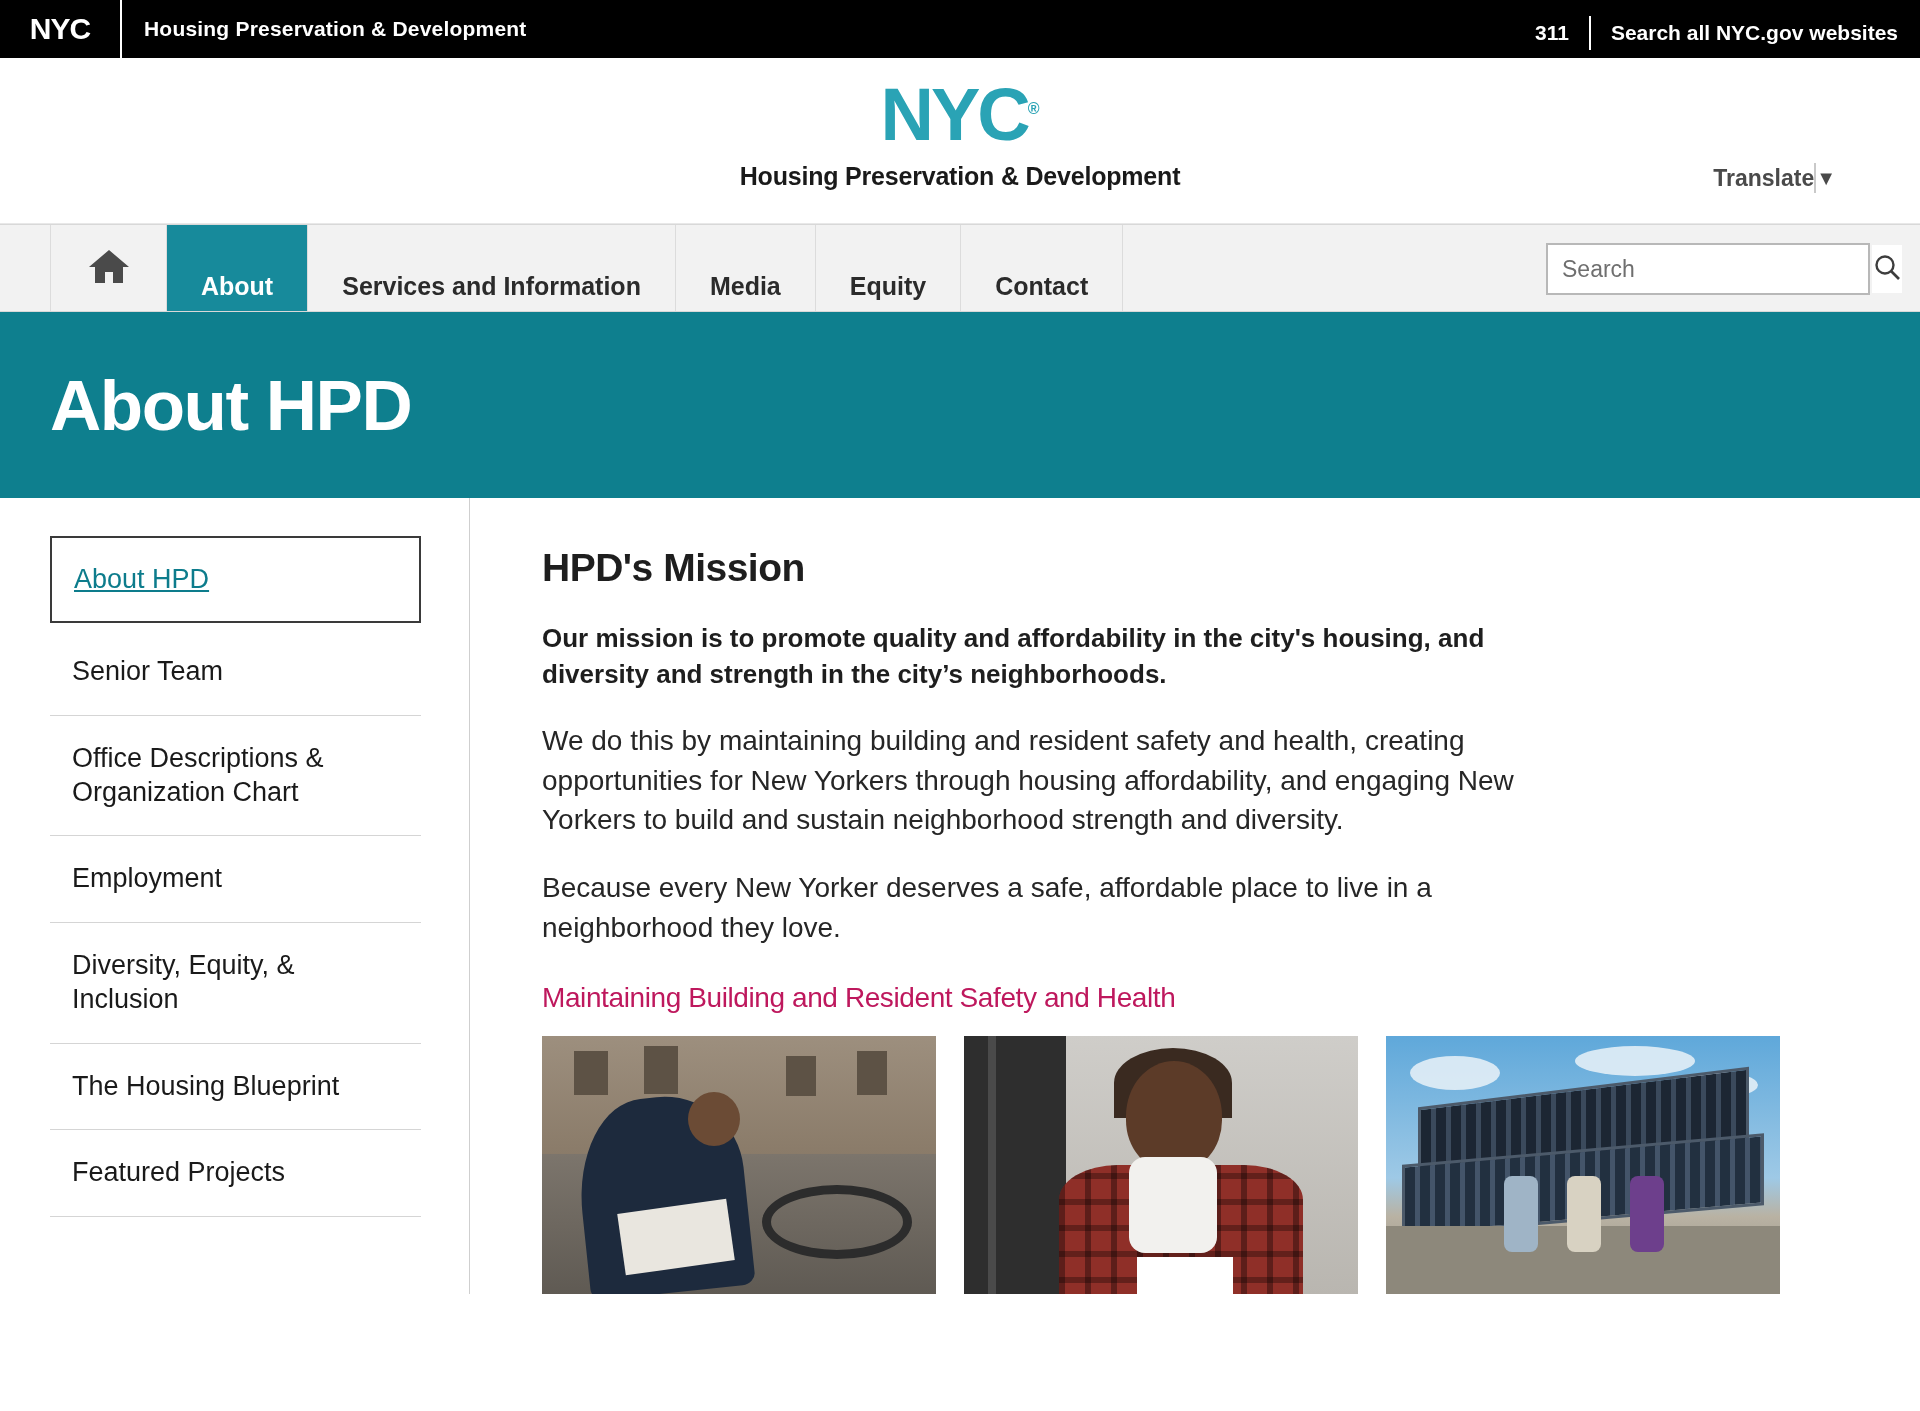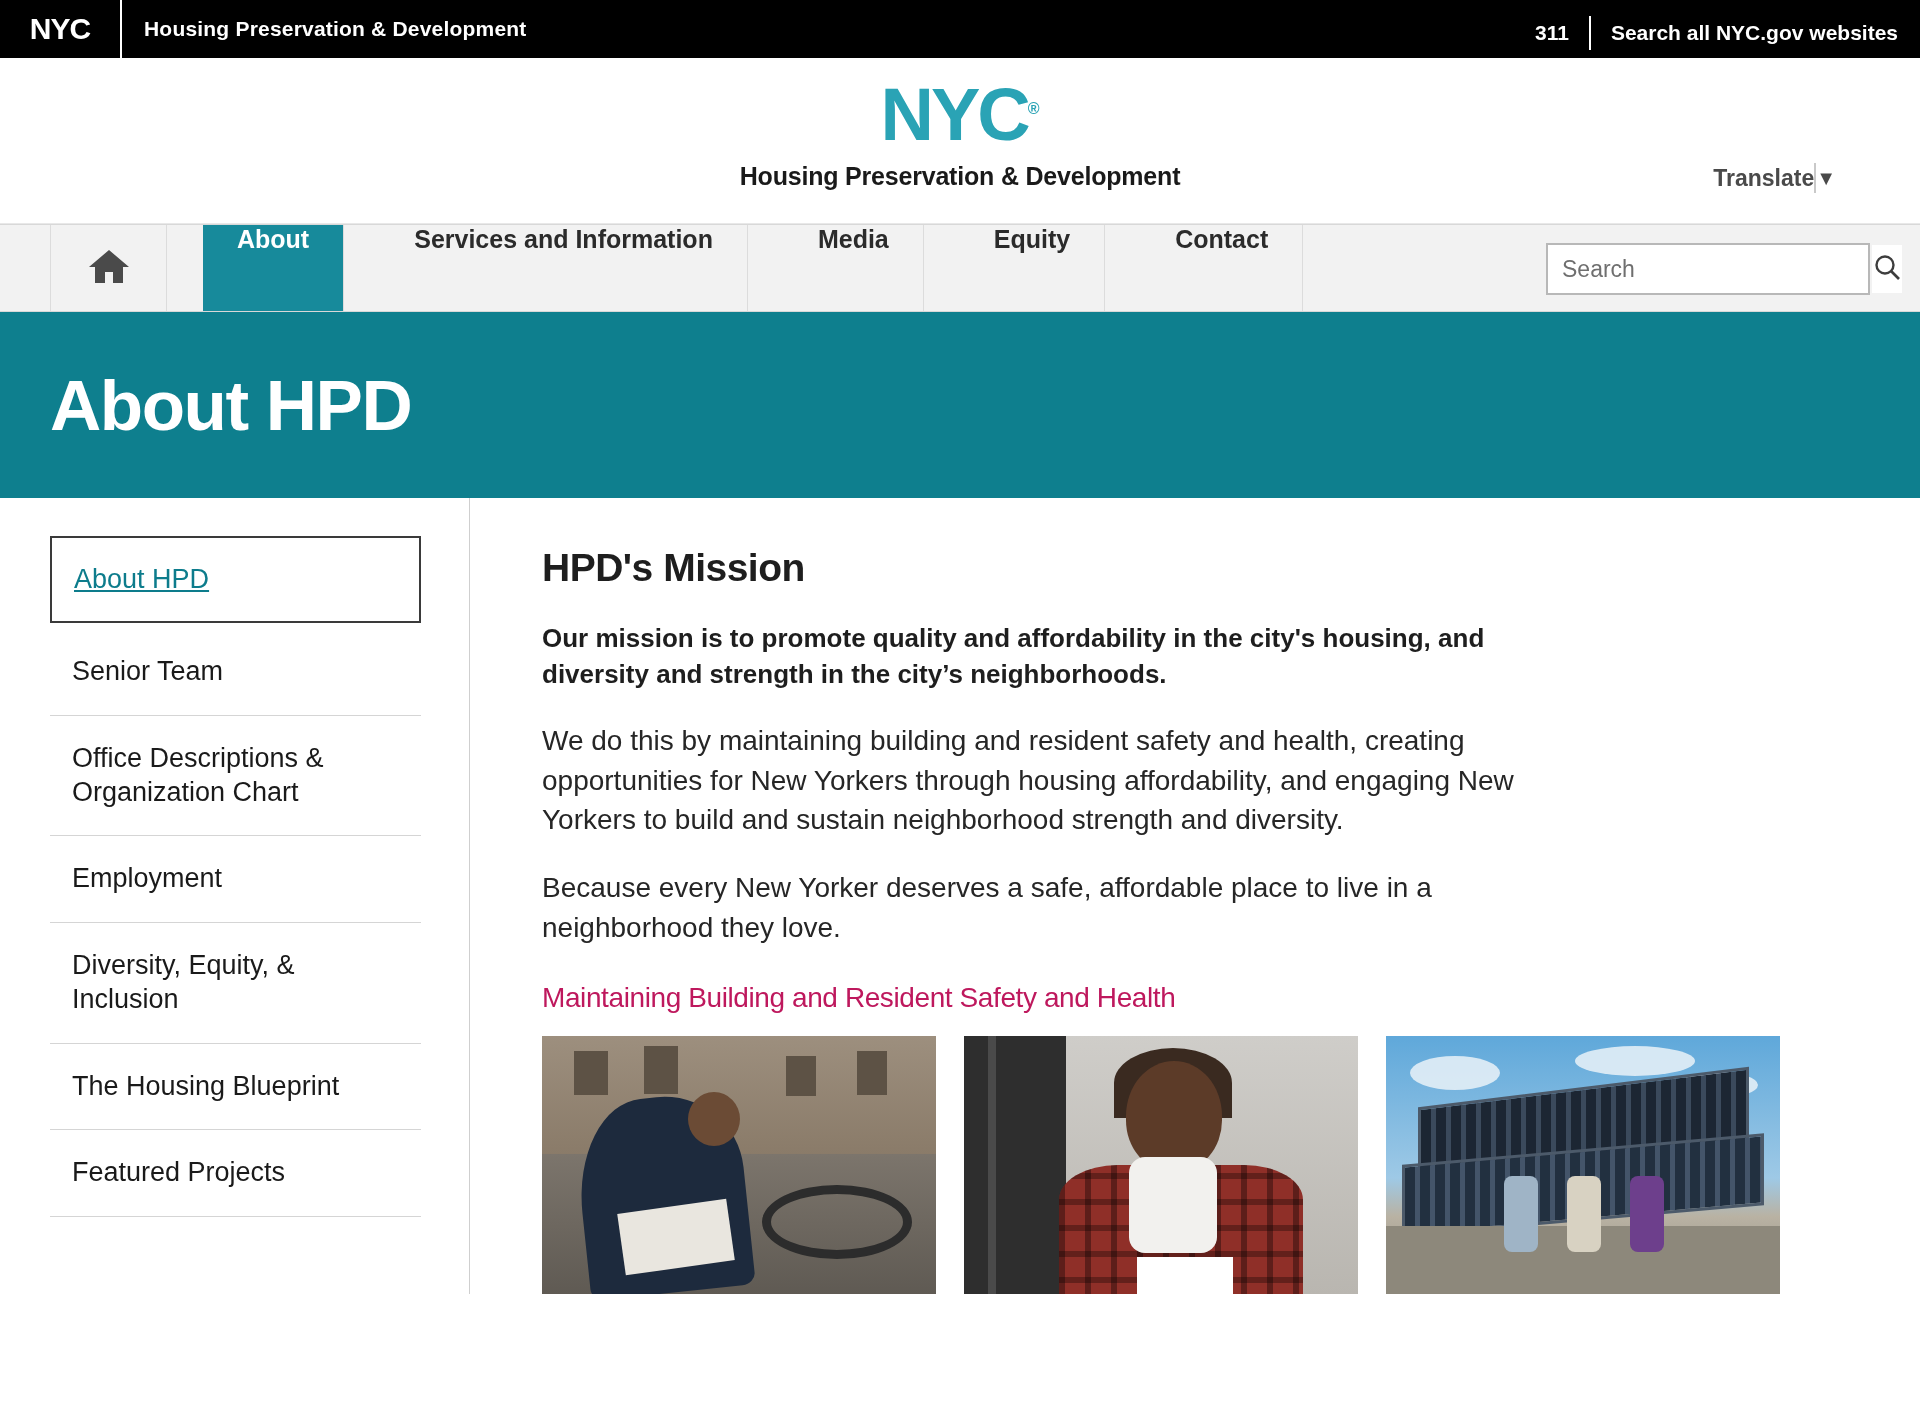--- a/index.html
+++ b/index.html
@@ -133,30 +133,29 @@
     margin-left: 50px;
     display: flex;
     align-items: center;
     justify-content: center;
     border-left: 1px solid #dcdcdc;
     border-right: 1px solid #dcdcdc;
     background: #f2f2f2;
   }
   .nav-item {
     display: flex;
-    align-items: flex-start;
+    align-items: flex-end;
     justify-content: center;
-    padding: 0 34px;
+    padding: 10px 34px;
     font-size: 25px;
     font-weight: bold;
     color: #2b2b2b;
     border-right: 1px solid #dcdcdc;
     background: #f2f2f2;
     white-space: nowrap;
-    margin-left: 36px;
   }
   .nav-item.active {
     background: #178a9b;
     color: #ffffff;
   }
   .nav-search {
     position: absolute;
     right: 50px;
     top: 18px;
     width: 324px;

